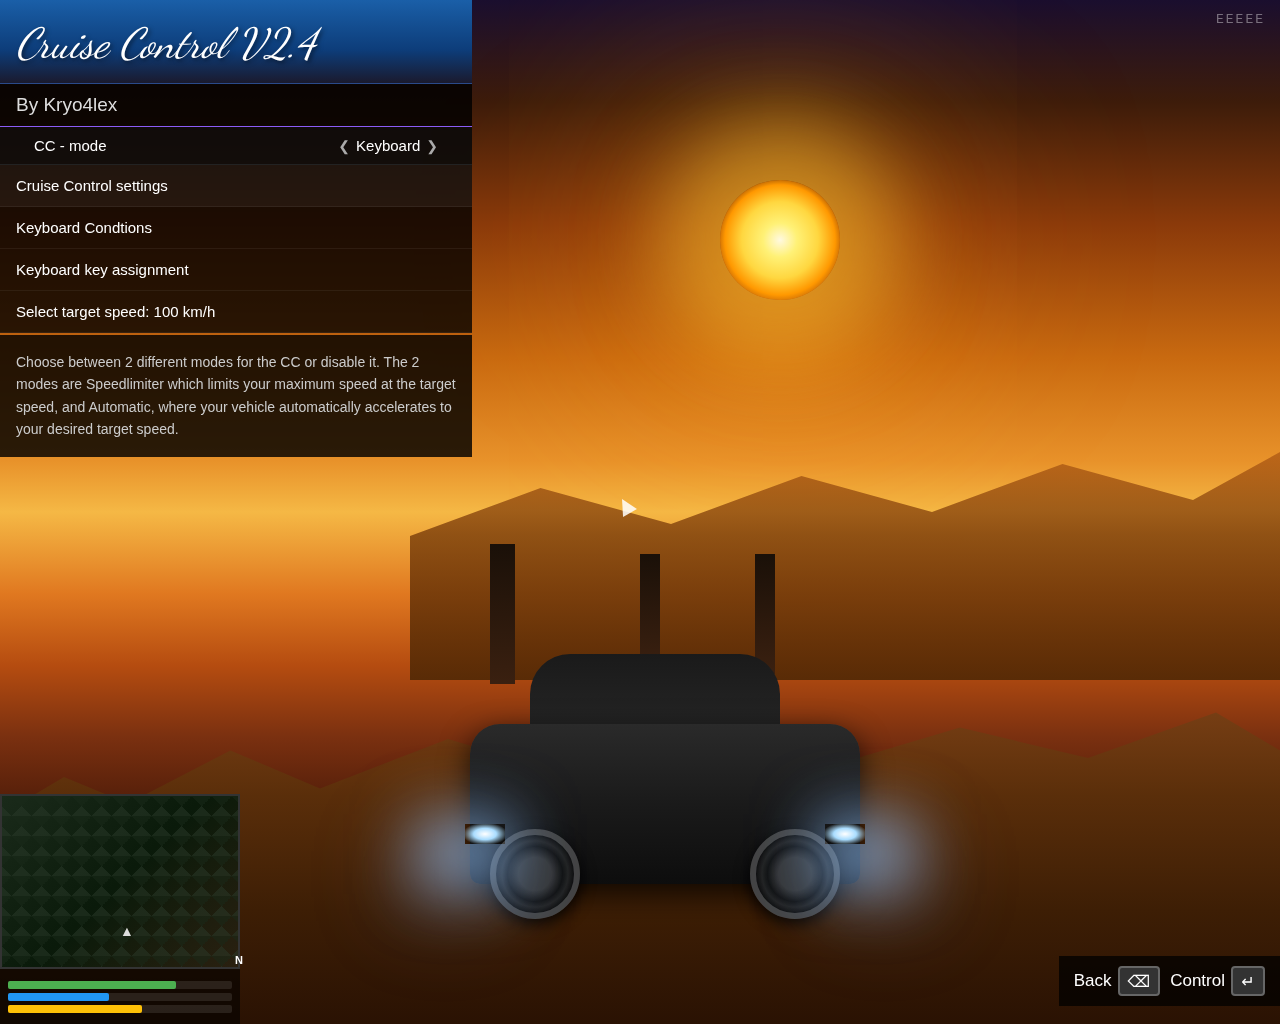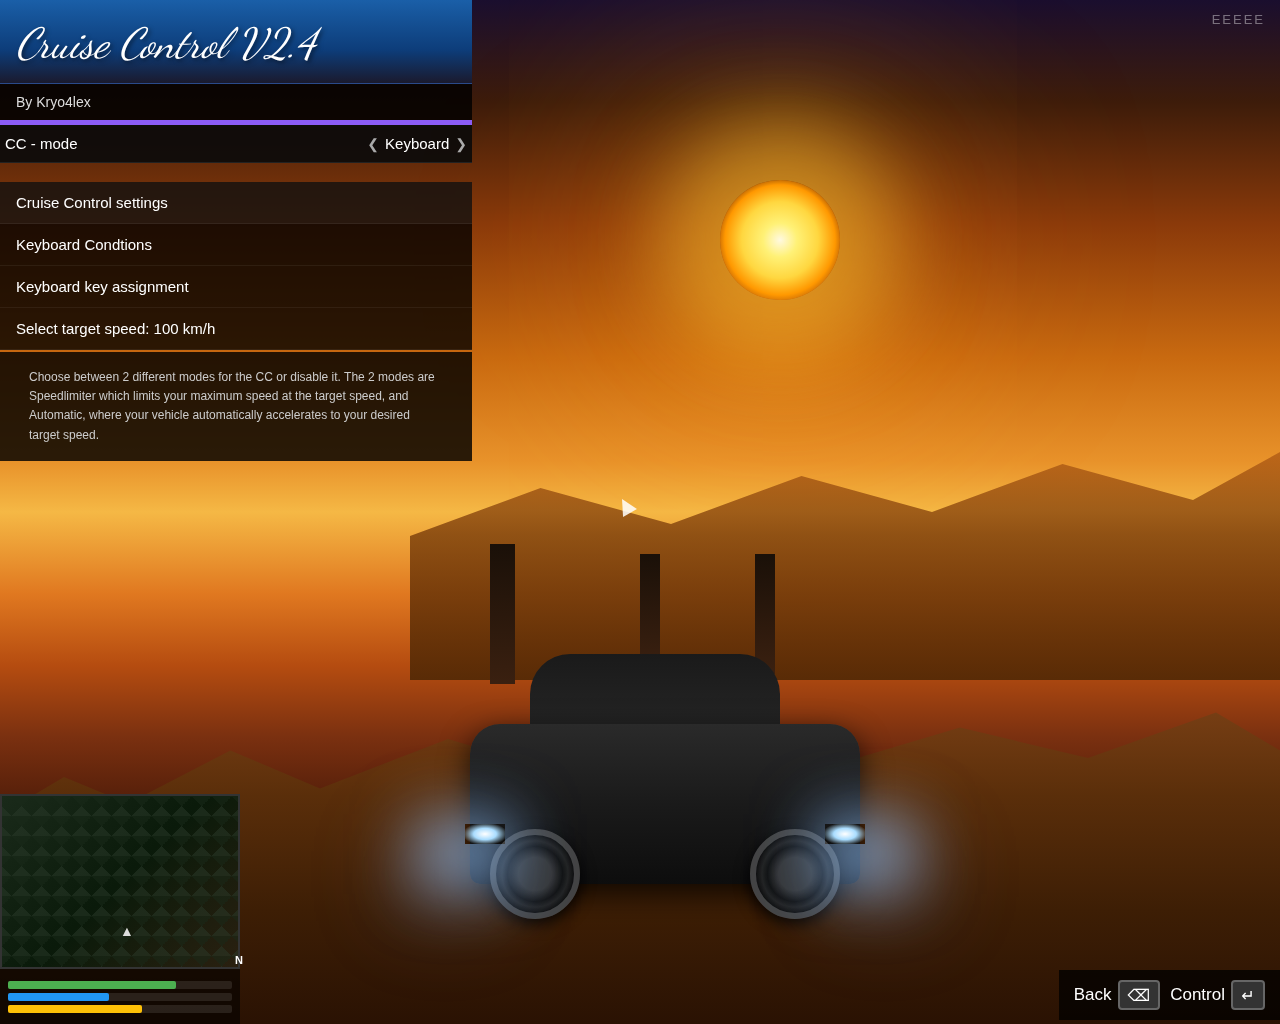--- a/index.html
+++ b/index.html
@@ -262,21 +262,21 @@
       border-radius: 2px;
     }
 
     .bar-health { background: #4caf50; width: 75%; }
     .bar-armor { background: #2196f3; width: 45%; }
     .bar-money { background: #ffc107; width: 60%; }
 
     
     .bottom-right {
       position: absolute;
-      bottom: 4px;
+      bottom: 18px;
       right: 0;
       height: 50px;
       display: flex;
       align-items: center;
       background: rgba(0,0,0,0.75);
       padding: 0 15px;
       gap: 10px;
     }
 
     .bottom-btn {
@@ -302,21 +302,21 @@
       height: 30px;
     }
 
     
     .watermark {
       position: absolute;
       top: 12px;
       right: 15px;
       color: rgba(255,255,255,0.4);
       font-size: 13px;
-      font-family: Liberation Sans, sans-serif;
+      font-family: Liberation Mono, monospace;
       letter-spacing: 2px;
     }
 
     
     .menu-panel {
       position: absolute;
       top: 0;
       left: 0;
       width: 472px;
       background: transparent;
@@ -335,29 +335,29 @@
       color: #ffffff;
       text-shadow: 2px 2px 4px rgba(0,0,0,0.5);
       font-style: italic;
     }
 
     
     .menu-author {
       background: rgba(0, 0, 0, 0.82);
       padding: 10px 16px;
       color: #dddddd;
-      font-size: 14px;
+      font-size: 19px;
       font-family: Arial, sans-serif;
-      border-bottom: 5px solid #8b5cf6;
+      border-bottom: 1px solid #8b5cf6;
     }
 
     
     .menu-mode-row {
       background: rgba(10, 10, 10, 0.9);
-      padding: 10px 5px;
+      padding: 10px 34px;
       display: flex;
       align-items: center;
       justify-content: space-between;
       border-bottom: 1px solid #222;
       color: #ffffff;
       font-size: 15px;
       font-family: Arial, sans-serif;
     }
 
     .mode-label {
@@ -372,42 +372,41 @@
     }
 
     .mode-arrow {
       color: #aaaaaa;
       font-size: 14px;
     }
 
     
     .menu-items {
       background: rgba(0, 0, 0, 0.78);
-      margin-top: 19px;
     }
 
     .menu-item {
       padding: 12px 16px;
       color: #ffffff;
       font-size: 15px;
       font-family: Arial, sans-serif;
       border-bottom: 1px solid rgba(255,255,255,0.06);
       cursor: pointer;
     }
 
     .menu-item.active {
       background: rgba(255,255,255,0.05);
     }
 
     
     .menu-description {
       background: rgba(0, 0, 0, 0.82);
-      padding: 16px 29px;
+      padding: 16px 16px;
       color: #cccccc;
-      font-size: 12px;
+      font-size: 14px;
       font-family: Arial, sans-serif;
       line-height: 1.6;
       margin-top: 2px;
     }
 
     
     .cursor {
       position: absolute;
       top: 498px;
       left: 618px;

